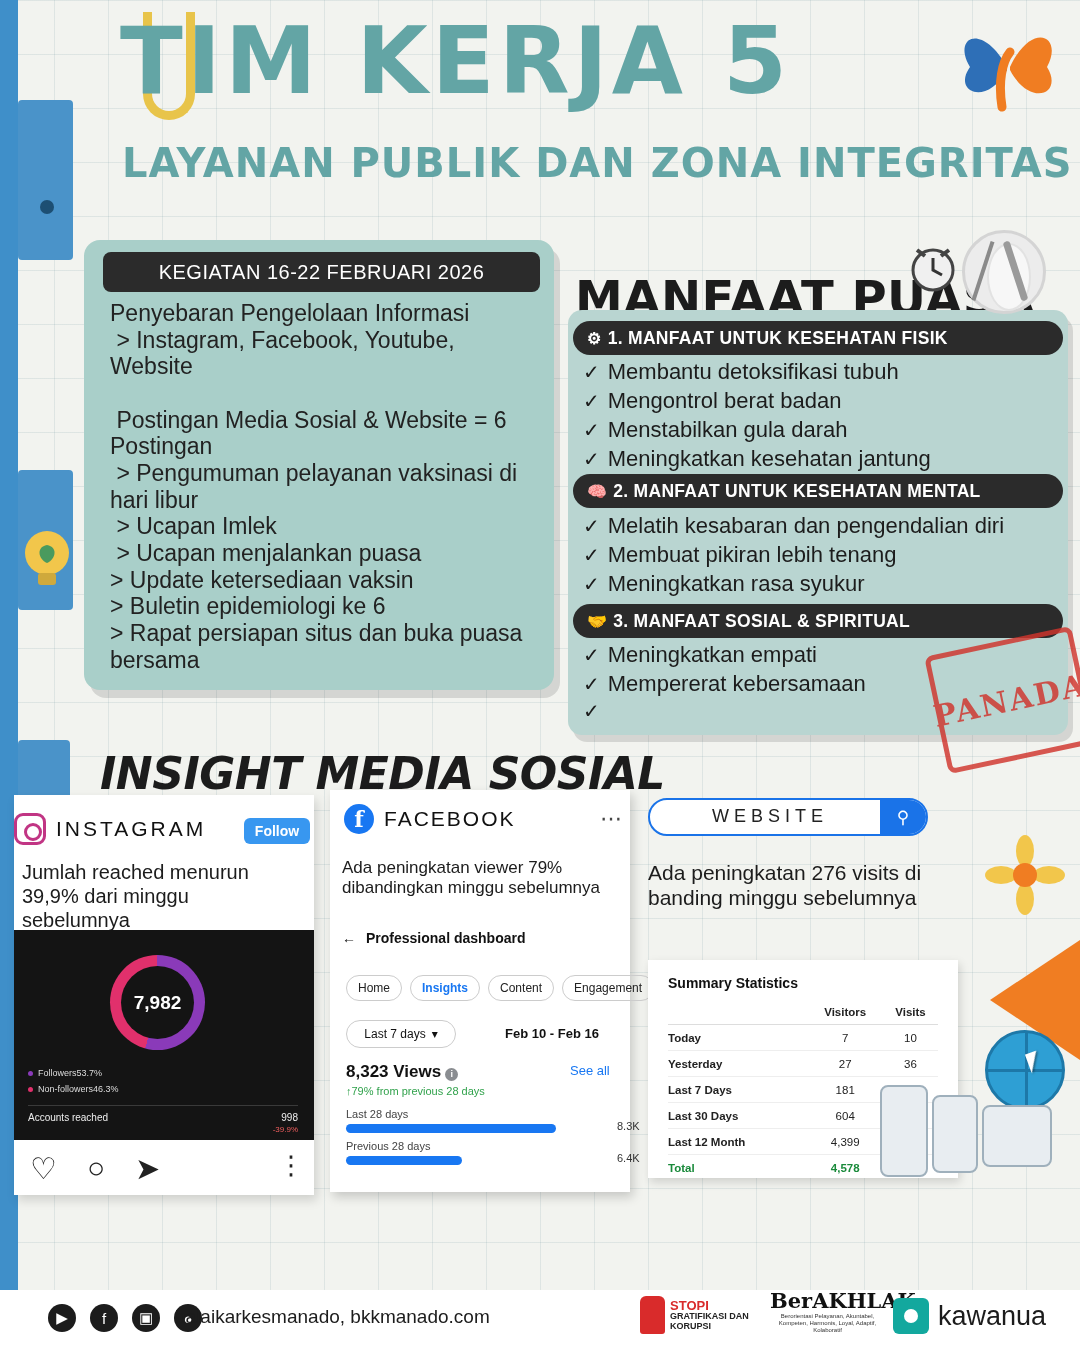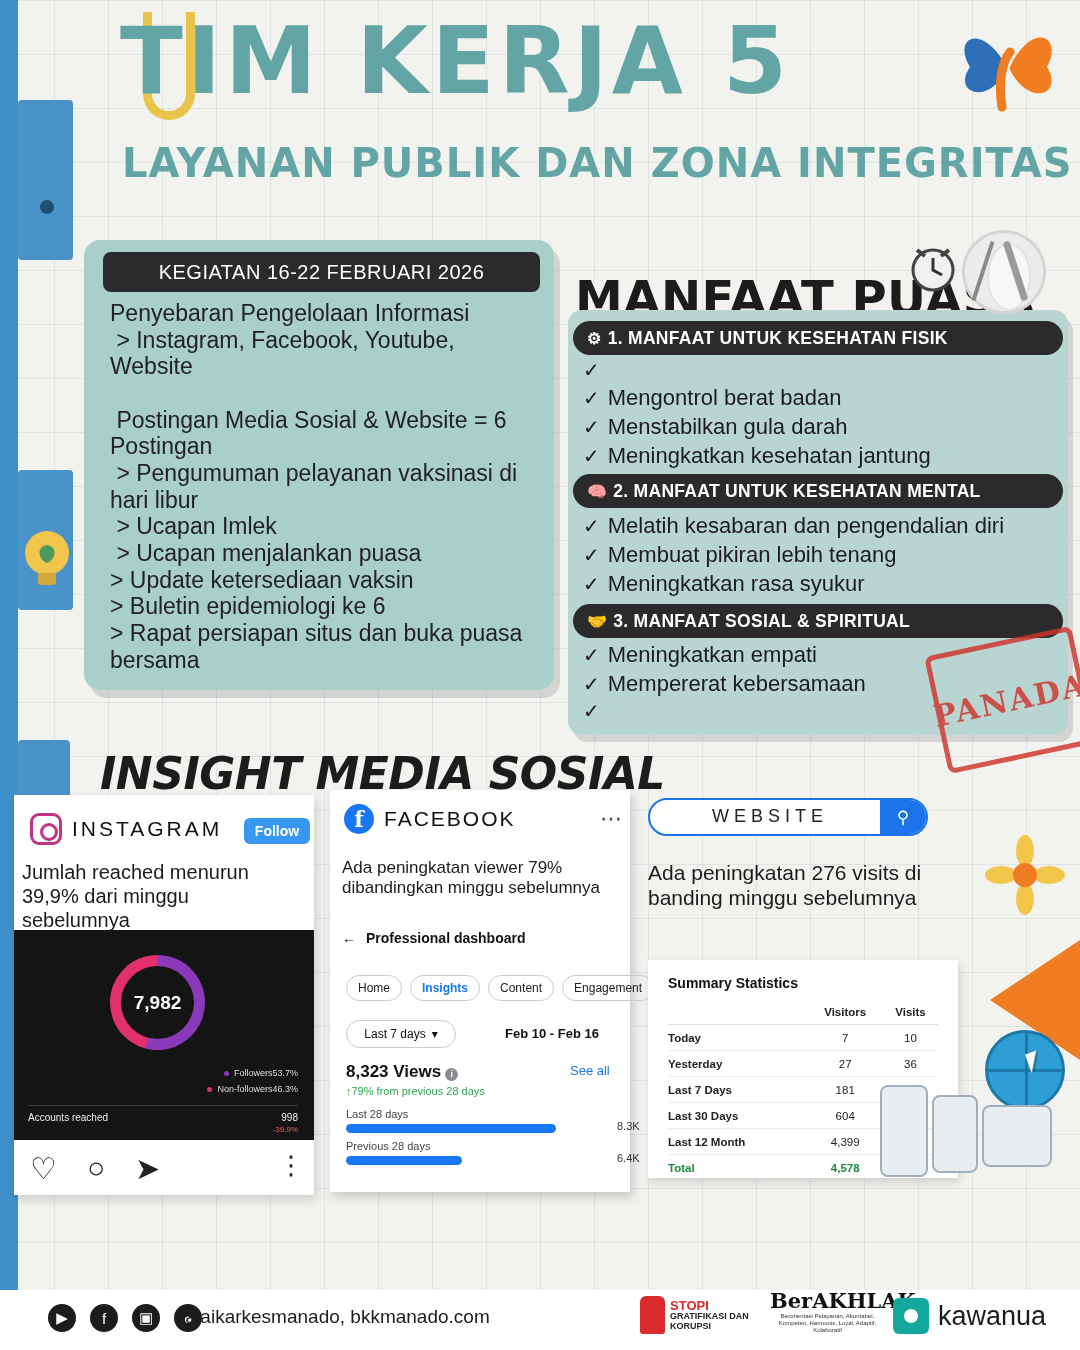--- a/index.html
+++ b/index.html
@@ -154,21 +154,21 @@
     font-size: 44px; font-weight: bold; letter-spacing: -0.5px;
     color: #1c1c1c; font-style: italic;
   }
 
   
   .ig-card {
     position: absolute; left: 14px; top: 795px; width: 300px; height: 400px;
     background: #ffffff; box-shadow: 3px 5px 10px rgba(0,0,0,0.15);
   }
   .ig-head { position: absolute; left: 14px; top: 805px; width: 300px; height: 48px;
-    display: flex; align-items: center; gap: 10px; padding-left: 16px; }
+    display: flex; align-items: center; gap: 10px; }
   .ig-logo {
     width: 32px; height: 32px; border-radius: 9px;
     border: 3px solid #c13584;
     position: relative;
   }
   .ig-logo:before {
     content:""; position:absolute; left:7px; top:7px; width:12px; height:12px;
     border:3px solid #c13584; border-radius:50%;
   }
   .ig-word { font-size: 21px; letter-spacing: 3px; color: #111; font-weight: 500; }
@@ -194,21 +194,21 @@
     display: flex; align-items: center; justify-content: center;
   }
   .ig-ring:after {
     content: ""; position: absolute; left: 11px; top: 11px;
     width: 73px; height: 73px; border-radius: 50%; background: #141414;
   }
   .ig-ring span {
     position: relative; z-index: 2; color: #fff; font-size: 19px; font-weight: bold;
   }
   .ig-legend { position: absolute; left: 28px; width: 270px; font-size: 9px; color: #ddd;
-    display: flex; justify-content: flex-end; }
+    display: flex; justify-content: flex-start; }
   .l1 { top: 1068px; }
   .l2 { top: 1084px; }
   .ig-dot { display: inline-block; width: 5px; height: 5px; border-radius: 50%; margin-right: 5px; }
   .ig-reached {
     position: absolute; left: 28px; top: 1105px; width: 270px;
     border-top: 1px solid #3a3a3a; padding-top: 6px;
     font-size: 10px; color: #eee; display: flex; justify-content: space-between;
   }
   .ig-reached .sub { color: #f15f5f; font-size: 8px; margin-left: 20px; }
   .ig-actions {
@@ -359,20 +359,21 @@
 <div class="fork"></div>
 <div class="knife"></div>
 
 <div class="sec-header sec-1">
   <span class="sec-emoji">⚙</span>
   <span>1. MANFAAT UNTUK KESEHATAN FISIK</span>
 </div>
 <div class="bullets b1">
   <div class="bullet-row">
       <span class="check">✓</span>
+      <span>Membantu detoksifikasi tubuh</span>
     </div>
   <div class="bullet-row">
       <span class="check">✓</span>
       <span>Mengontrol berat badan</span>
     </div>
   <div class="bullet-row">
       <span class="check">✓</span>
       <span>Menstabilkan gula darah</span>
     </div>
   <div class="bullet-row">

